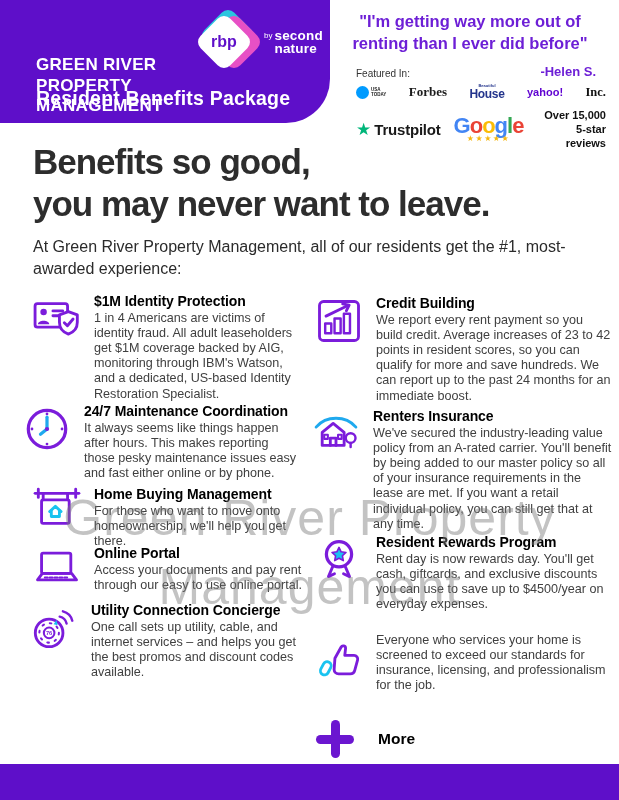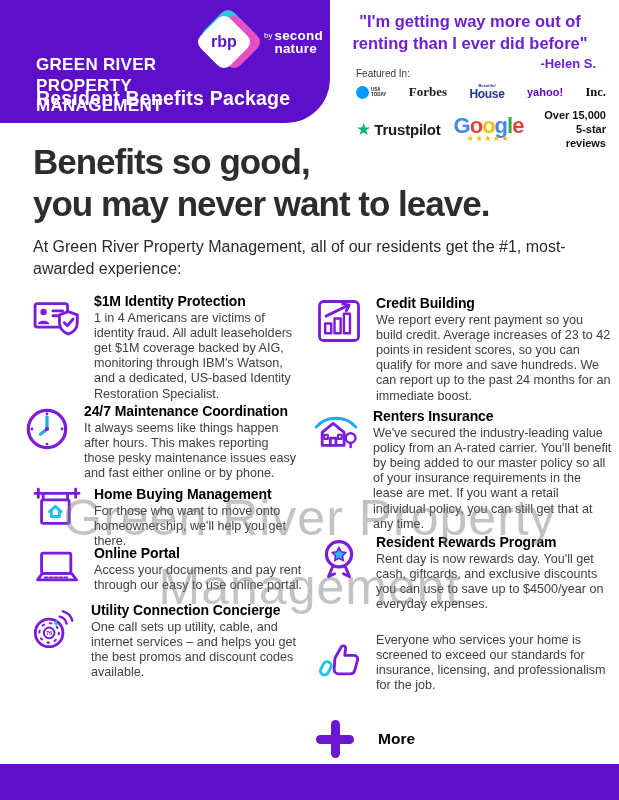--- a/index.html
+++ b/index.html
@@ -21,21 +21,21 @@
   .dia.white{left:17px;top:17px;background:#ffffff;}
   .rbp-text{position:absolute;left:17px;top:17px;width:42px;height:42px;display:flex;
             align-items:center;justify-content:center;color:#5E0FC9;font-weight:800;font-size:16px;}
   .sn{position:absolute;left:264px;top:30px;color:#fff;display:flex;gap:2px;}
   .sn .by{font-size:8px;margin-top:1px;}
   .sn .nm{font-size:13.5px;font-weight:800;line-height:.95;letter-spacing:.2px;}
 
   
   .testimonial{position:absolute;left:332px;top:10px;width:276px;text-align:center;
                color:#6D1FD6;font-weight:700;font-size:16.5px;line-height:1.35;}
-  .attribution{text-align:right;font-size:13px;padding-right:12px;margin-top:0;font-weight:700;}
+  .attribution{text-align:right;font-size:13px;padding-right:12px;margin-top:8px;font-weight:700;}
 
   
   .featured{position:absolute;left:356px;top:68px;width:250px;}
   .f-label{font-size:10px;color:#333;margin-bottom:5px;}
   .logo-row{display:flex;align-items:center;justify-content:space-between;}
   .usat{display:flex;align-items:center;gap:2px;}
   .usat-circle{width:13px;height:13px;border-radius:50%;background:#009BFF;}
   .usat-text{font-size:4.5px;font-weight:800;color:#1a1a1a;line-height:1.15;}
   .usat-text span{display:block;}
   .forbes{font-family:"Liberation Serif",serif;font-weight:700;font-size:13px;color:#1c1c1c;}

